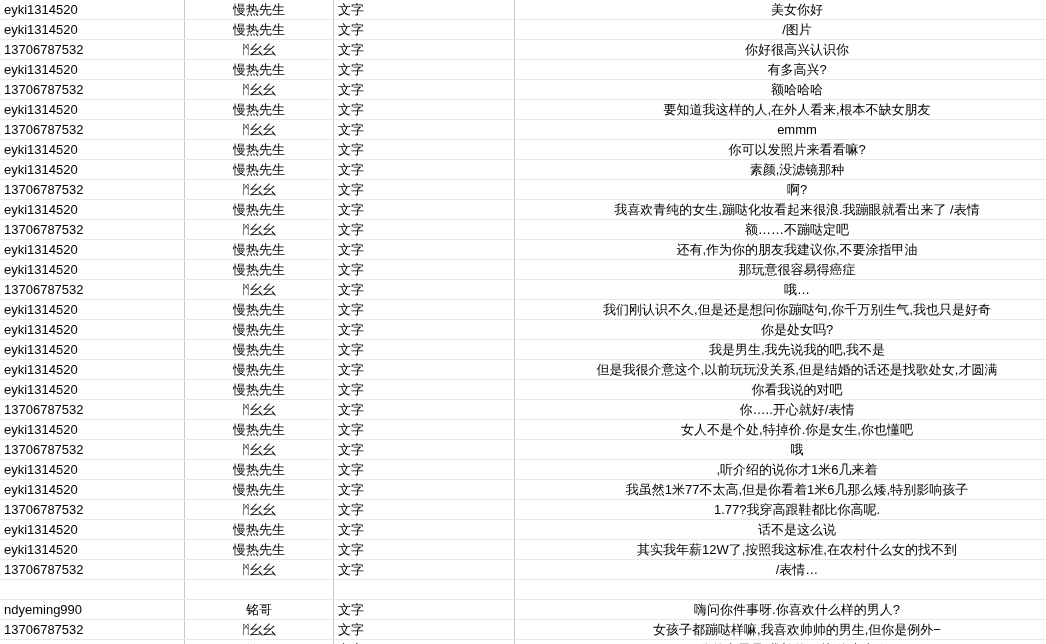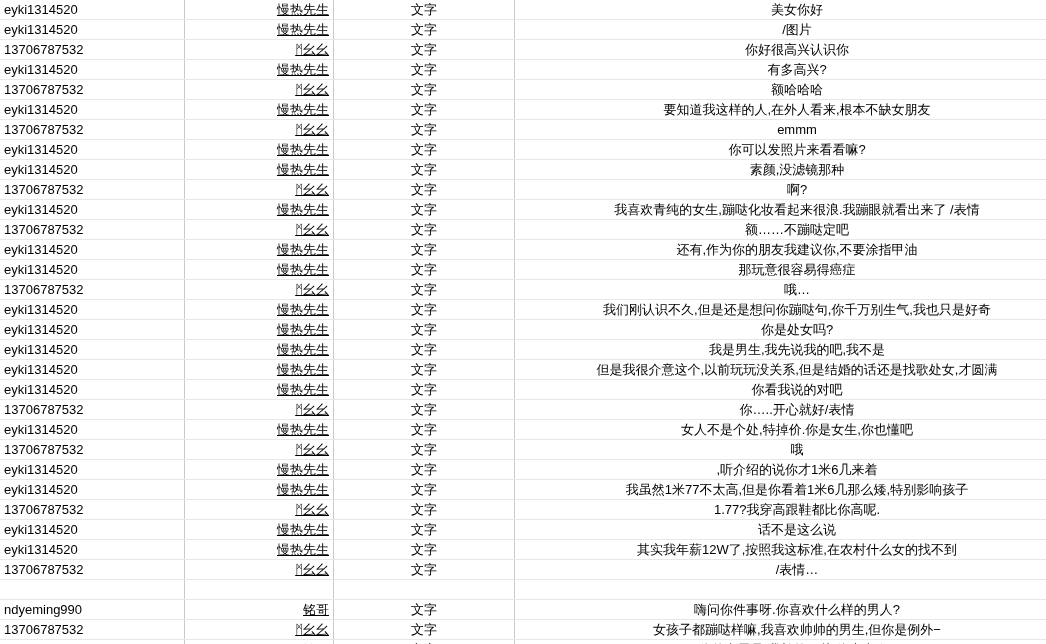--- a/index.html
+++ b/index.html
@@ -25,22 +25,22 @@
     padding: 0 4px;
     border-right: 1px solid #c8c8c8;
     border-bottom: 1px solid #e8e8e8;
     white-space: nowrap;
     overflow: hidden;
     font-size: 13px;
     line-height: 19px;
     vertical-align: middle;
   }
   .col-id    { width: 176px; text-align: left; }
-  .col-name  { width: 140px; text-align: right; text-decoration: underline; }
-  .col-type  { width: 172px; text-align: center; }
+  .col-name  { width: 140px; text-align: center; }
+  .col-type  { width: 172px; text-align: left; }
   .col-msg   { width: 556px; text-align: center; border-right: none; }
   tr.blank td {
     border-bottom: 1px solid #e8e8e8;
   }
   .wrapper { position: relative; }
 </style>
 </head>
 <body>
 
 <div class="wrapper">

